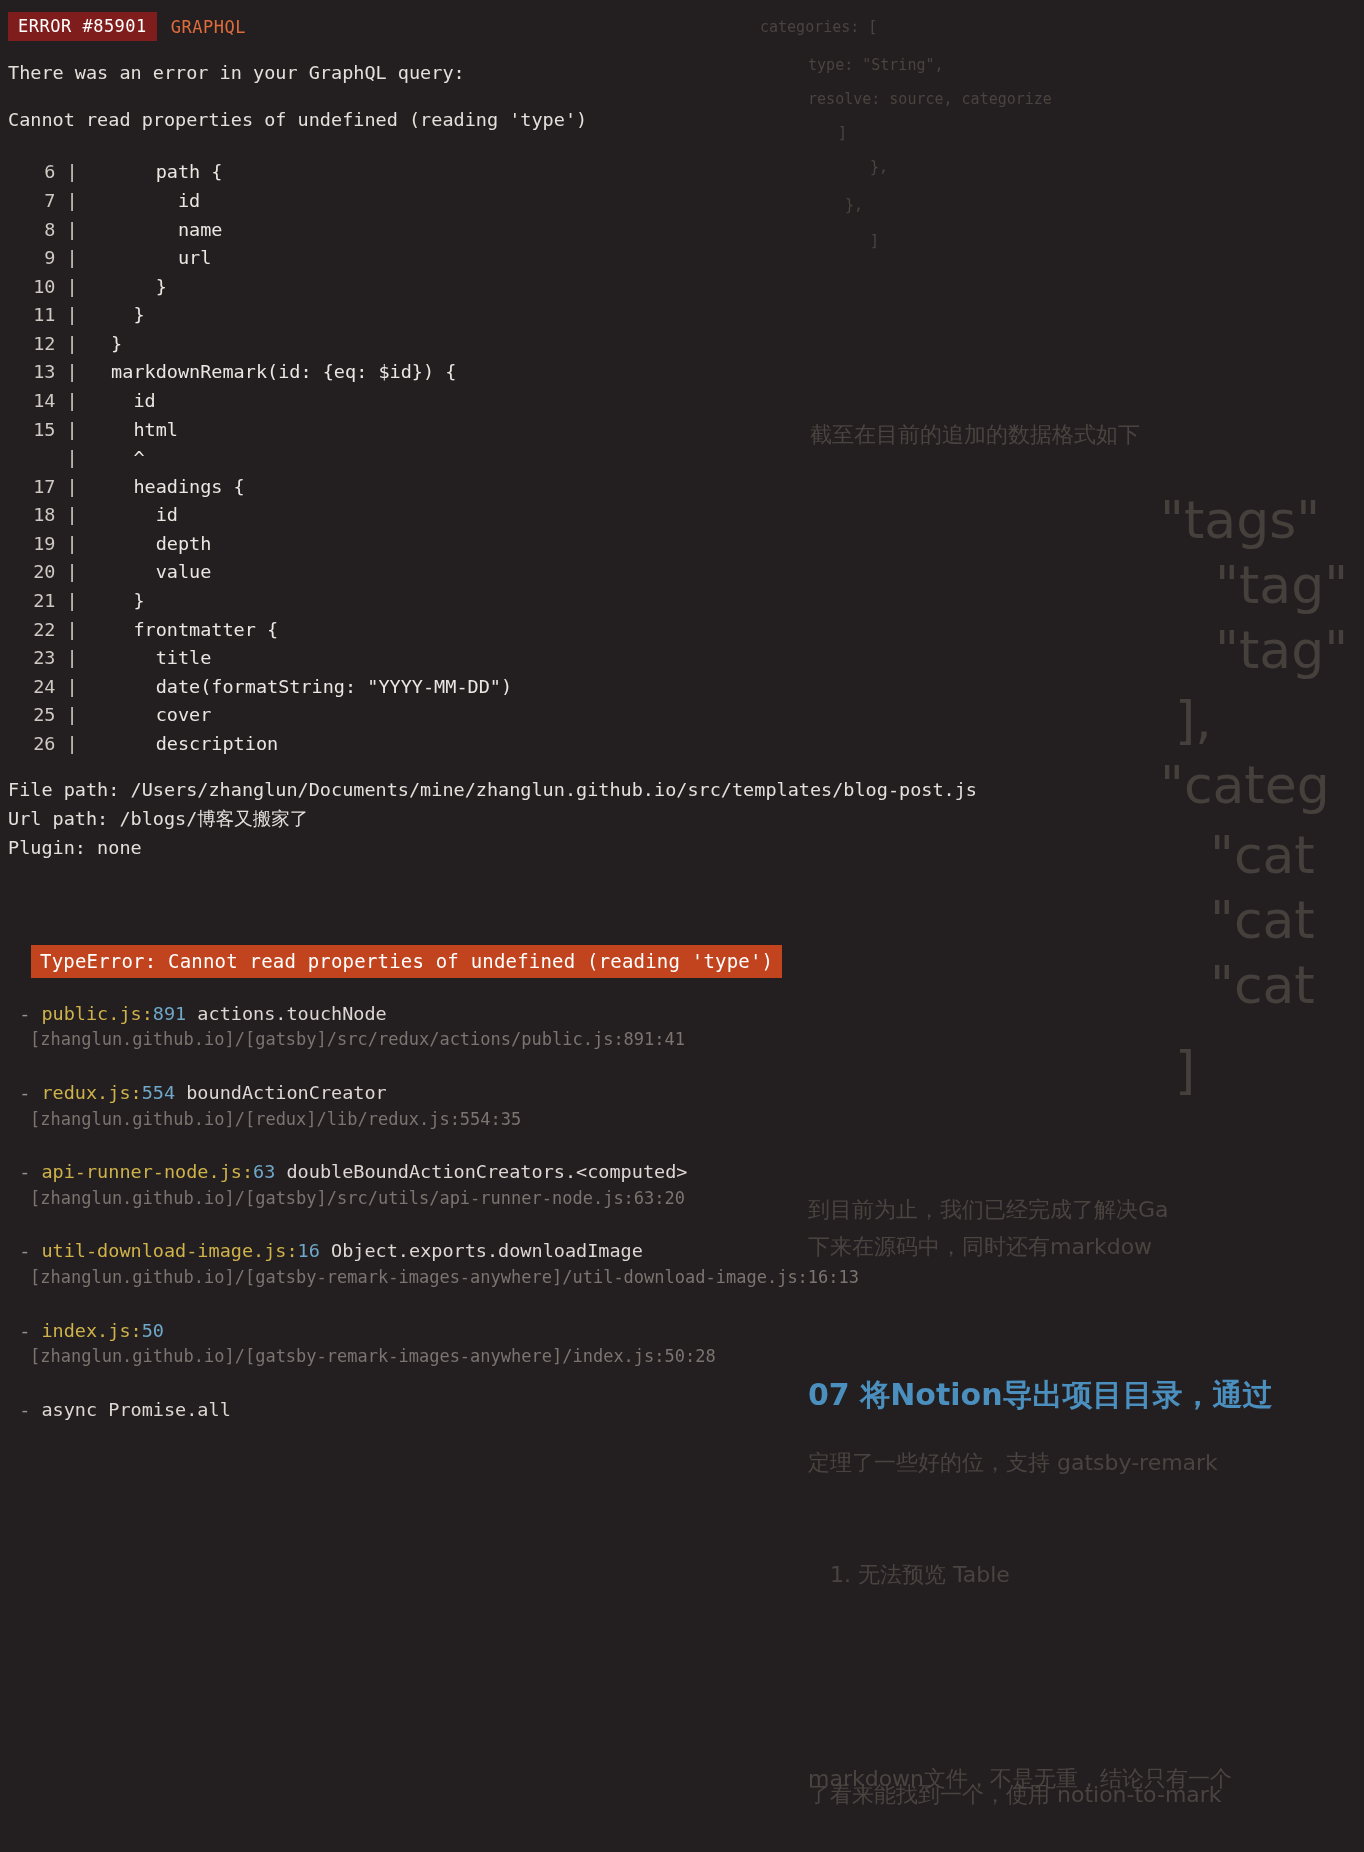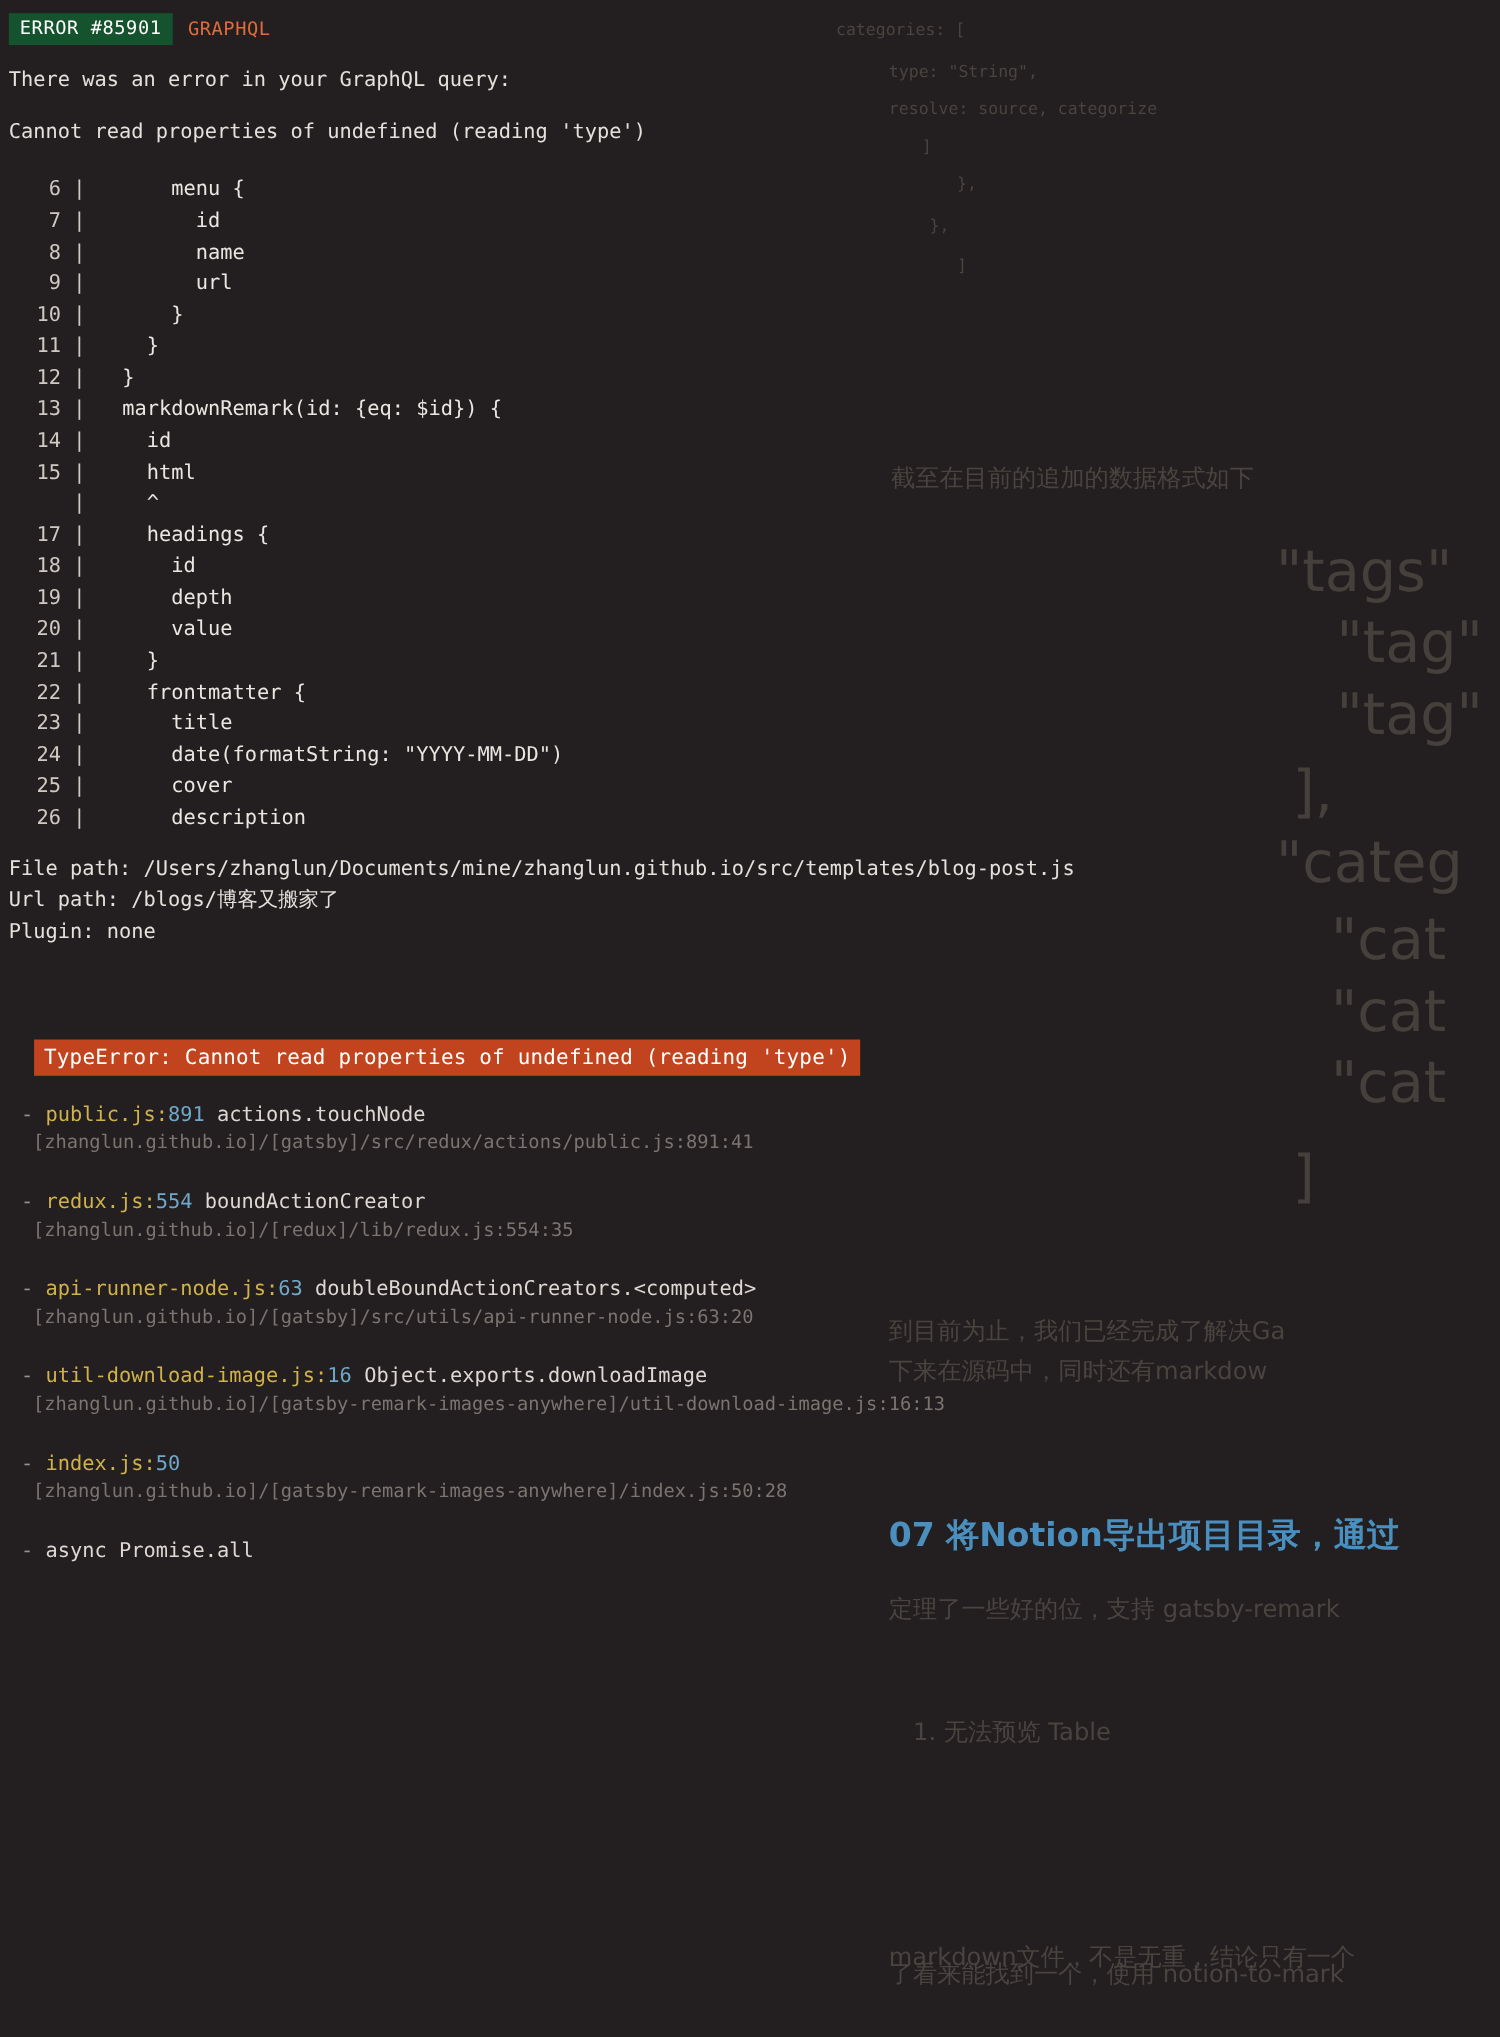--- a/index.html
+++ b/index.html
@@ -42,21 +42,21 @@
   }
 
   
   .err-head {
     display: flex;
     align-items: center;
     gap: 14px;
     padding: 12px 8px 0 8px;
   }
   .err-badge {
-    background: #14532d;
+    background: #7f1d1d;
     color: #fff;
     font-size: 17px;
     padding: 4px 10px 5px 10px;
     letter-spacing: 0.5px;
   }
   .err-kind {
     color: #e06c3b;
     font-size: 17px;
     letter-spacing: 0.5px;
   }
@@ -164,21 +164,21 @@
     <span class="err-kind">GRAPHQL</span>
   </div>
 
   <div class="gap"></div>
   <div class="line-text">There was an error in your GraphQL query:</div>
   <div class="gap"></div>
   <div class="line-text">Cannot read properties of undefined (reading 'type')</div>
   <div class="gap"></div>
 
   <div class="code-block" id="code-block">
-      <div class="code-row"><span class="ln-marker"> </span><span class="ln-num">  6 | </span><span class="code-txt">      menu {</span></div>
+      <div class="code-row"><span class="ln-marker"> </span><span class="ln-num">  6 | </span><span class="code-txt">      path {</span></div>
       <div class="code-row"><span class="ln-marker"> </span><span class="ln-num">  7 | </span><span class="code-txt">        id</span></div>
       <div class="code-row"><span class="ln-marker"> </span><span class="ln-num">  8 | </span><span class="code-txt">        name</span></div>
       <div class="code-row"><span class="ln-marker"> </span><span class="ln-num">  9 | </span><span class="code-txt">        url</span></div>
       <div class="code-row"><span class="ln-marker"> </span><span class="ln-num"> 10 | </span><span class="code-txt">      }</span></div>
       <div class="code-row"><span class="ln-marker"> </span><span class="ln-num"> 11 | </span><span class="code-txt">    }</span></div>
       <div class="code-row"><span class="ln-marker"> </span><span class="ln-num"> 12 | </span><span class="code-txt">  }</span></div>
       <div class="code-row"><span class="ln-marker"> </span><span class="ln-num"> 13 | </span><span class="code-txt">  markdownRemark(id: {eq: $id}) {</span></div>
       <div class="code-row"><span class="ln-marker"> </span><span class="ln-num"> 14 | </span><span class="code-txt">    id</span></div>
       <div class="code-row"><span class="ln-marker"> </span><span class="ln-num"> 15 | </span><span class="code-txt">    html</span></div>
       <div class="code-row"><span class="ln-marker"> </span><span class="ln-num">    | </span><span class="code-txt">    ^</span></div>

